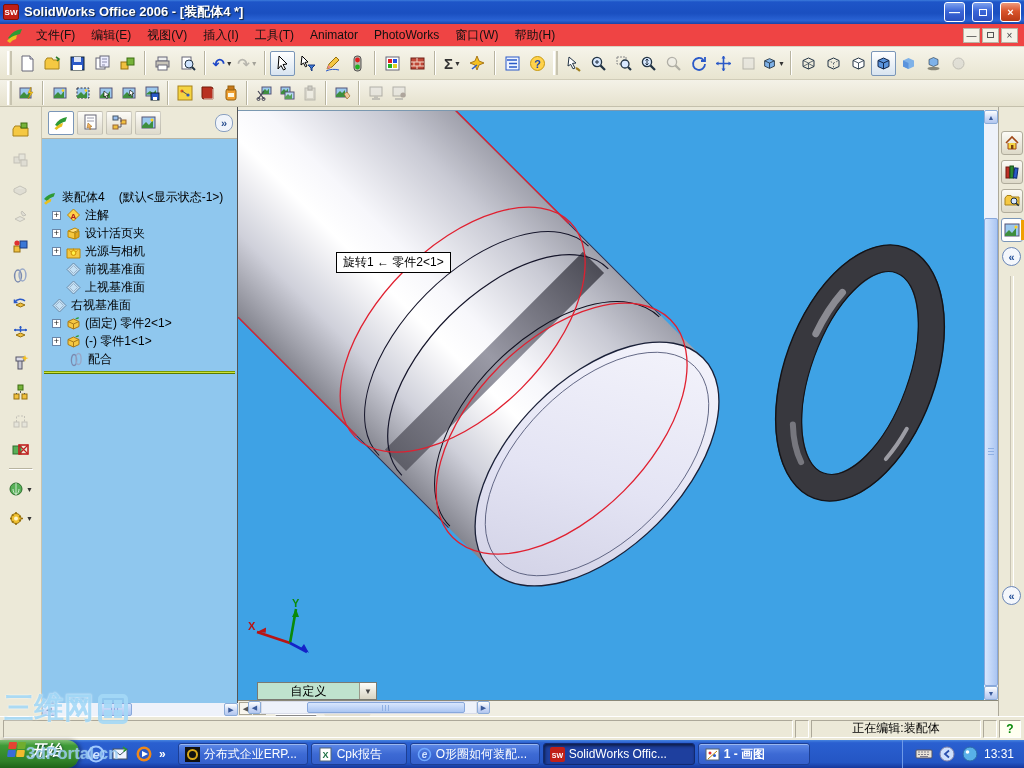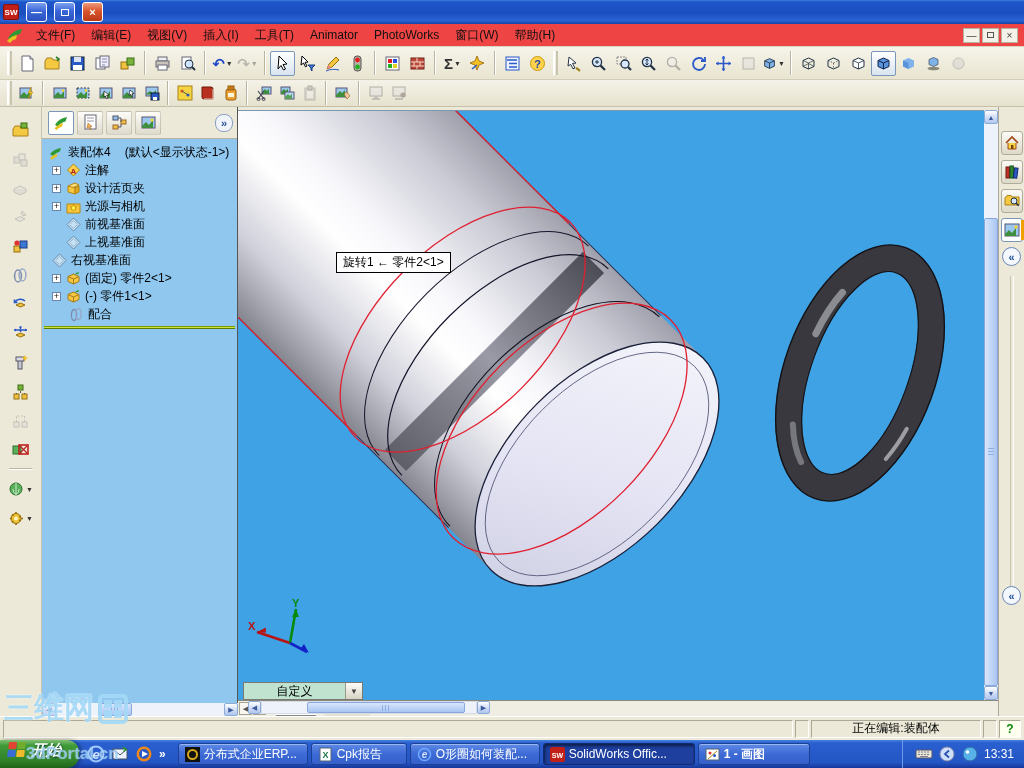--- a/index.html
+++ b/index.html
@@ -81,21 +81,21 @@
   .panel-hscroll .sbtn { width:14px; height:13px;}
   .panel-hscroll .mid { flex:1; position:relative;}
   .panel-hscroll .sthumb { position:absolute; left:42px; top:0; width:34px; height:13px;}
 
   
   .viewport { left:238px; top:110px; width:746px; height:590px; background:#3ea2e5; overflow:hidden; border-top:1px solid #7a98b0;}
   .vscroll { left:984px; top:110px; width:14px; height:590px; background:#eef2fa; }
   .vscroll .sbtn { position:absolute; width:14px; height:14px; left:0;}
   .vscroll .sthumb { position:absolute; left:0; top:108px; width:14px; height:468px;}
   .tooltip { left:98px; top:141px; background:#fff; border:1px solid #000; padding:1px 6px; font-size:12px; white-space:nowrap; color:#000;}
-  .viewcombo { left:5px; top:571px; width:120px; height:18px; border:1px solid #7a7a72; background:#bfe3ce; display:flex;}
+  .viewcombo { left:19px; top:571px; width:120px; height:18px; border:1px solid #7a7a72; background:#bfe3ce; display:flex;}
   .viewcombo .val { flex:1; display:flex; align-items:center; justify-content:center; font-size:12px; color:#000;}
   .viewcombo .drop { width:17px; border-left:1px solid #9a9a8a; background:linear-gradient(180deg,#fdfcf8,#d8d4c4); color:#444;
     display:flex; align-items:center; justify-content:center; font-size:8px;}
 
   
   .tabstrip { left:238px; top:700px; width:760px; height:16px; background:#f0eee2; border-top:1px solid #8a8878; display:flex; align-items:stretch;}
   .tabnav { width:13px; height:13px; margin:1px 0 0 1px; border:1px solid #a8a494; background:#f8f6ee; color:#555;
     display:flex; align-items:center; justify-content:center; font-size:7px;}
   .sheettab { padding:0 14px; display:flex; align-items:center; font-size:12px; clip-path:polygon(0 0,100% 0,calc(100% - 7px) 100%,7px 100%);
     background:#e4e1d2; color:#222; margin-left:-5px;}
@@ -153,20 +153,21 @@
     font-size:30px; font-weight:bold; text-shadow:0 0 2px #fff; pointer-events:none;}
   .wmgrid { width:30px; height:30px; border:4px solid #a5d9f7; border-radius:5px; display:grid; grid-template-columns:8px 8px; grid-template-rows:8px 8px; gap:2px; justify-content:center; align-content:center;}
   .wmgrid i { background:#a5d9f7;}
   .wm2 { left:26px; top:744px; color:#9fd0f5; opacity:.85; font-size:17px; font-weight:bold; pointer-events:none; text-shadow:0 0 2px #fff5;}
 </style>
 </head>
 <body>
 
 <div class="abs titlebar">
   <span class="sw-appicon">SW</span>
+  <span class="title">SolidWorks Office 2006 - [装配体4 *]</span>
   <span class="winbtn">—</span>
   <span class="winbtn">
       <span class="box"></span>
     </span>
   <span class="winbtn close">×</span>
 </div>
 
 <div class="abs menubar">
   <span class="sw-flag">
     <svg viewBox="0 0 18 16" width="18" height="16">
@@ -663,21 +664,21 @@
     <span class="ptab">
         <svg viewBox="0 0 17 17">
           <rect x="2" y="3" width="13" height="11" fill="#9cc8ee" stroke="#557"></rect>
           <path d="M2 12l4-4 3 3 4-5v8H2z" fill="#3e8e3e"></path>
           <circle cx="12" cy="6" r="1.5" fill="#ffd020"></circle>
         </svg>
       </span>
     <span class="pchev">»</span>
   </div>
   <div class="tree">
-    <div class="trow" style="padding-left:6px;">
+    <div class="trow" style="margin-top:45px;">
       <span class="ticon">
           <svg viewBox="0 0 15 15">
             <path d="M1 9 Q5 4 12 3 L10.8 6.5 Q6.5 7.5 4 11 Z" fill="#2e9a34"></path>
             <path d="M1 13 Q4 9.5 8.5 8.8 l-.8 3 q-3 .8-4.7 3z" fill="#e8c020"></path>
           </svg>
         </span>
       <span class="lab">装配体4</span>
       <span class="lab" style="margin-left:14px;">(默认&lt;显示状态-1&gt;)</span>
     </div>
     <div class="trow" style="padding-left:10px;">

